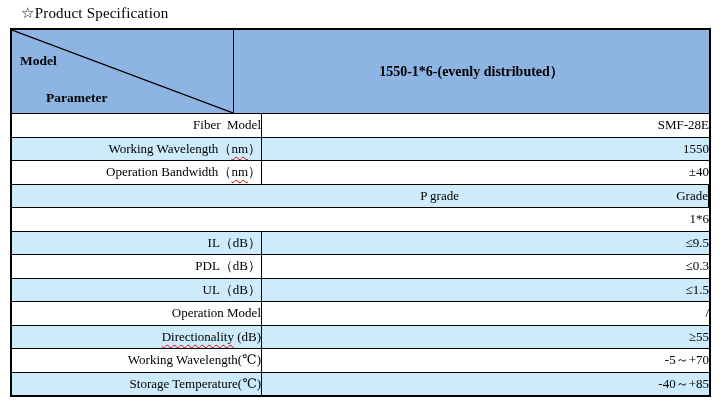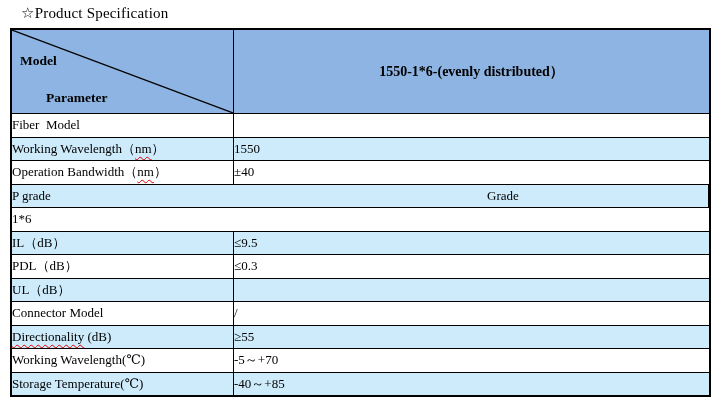--- a/index.html
+++ b/index.html
@@ -40,22 +40,22 @@
     flex:1;display:flex;align-items:center;justify-content:center;
     font-weight:bold;font-size:14px;white-space:pre;
   }
   .rows{flex:1;display:flex;flex-direction:column;}
   .row{
     flex:1;display:flex;background:var(--row-bg,#fff);
   }
   .row:not(:last-child){border-bottom:1px solid var(--border,#000);}
   .row:nth-child(even){background:var(--alt-row-bg,#CDEBFB);}
   .cell{
-    display:flex;align-items:center;justify-content:flex-start;
-    font-size:13px;box-sizing:border-box;white-space:pre;
+    display:flex;align-items:center;justify-content:flex-end;
+    font-size:13px;box-sizing:border-box;white-space:pre;margin-left:28px;
   }
   .cell.label{
     width:222px;flex:0 0 222px;
     border-right:1px solid var(--border,#000);
   }
   .cell.value{flex:1;}
   .squig{
     text-decoration-line:underline;
     text-decoration-style:wavy;
     text-decoration-color:var(--spellcheck-underline,#f00);
@@ -78,20 +78,21 @@
       </svg>
       <span class="corner-top">Model</span>
       <span class="corner-bottom">Parameter</span>
     </div>
     <div class="model-cell">1550-1*6-(evenly distributed）</div>
   </div>
 
   <div class="rows">
     <div class="row">
       <div class="cell label"><span>Fiber  Model</span><span class="squig"></span><span></span></div>
+      <div class="cell value">SMF-28E</div>
     </div>
     <div class="row">
       <div class="cell label"><span>Working Wavelength（</span><span class="squig">nm</span><span>）</span></div>
       <div class="cell value">1550</div>
     </div>
     <div class="row">
       <div class="cell label"><span>Operation Bandwidth（</span><span class="squig">nm</span><span>）</span></div>
       <div class="cell value">±40</div>
     </div>
     <div class="row">
@@ -104,23 +105,24 @@
     <div class="row">
       <div class="cell label"><span>IL（dB）</span><span class="squig"></span><span></span></div>
       <div class="cell value">≤9.5</div>
     </div>
     <div class="row">
       <div class="cell label"><span>PDL（dB）</span><span class="squig"></span><span></span></div>
       <div class="cell value">≤0.3</div>
     </div>
     <div class="row">
       <div class="cell label"><span>UL（dB）</span><span class="squig"></span><span></span></div>
+      <div class="cell value">≤1.5</div>
     </div>
     <div class="row">
-      <div class="cell label"><span>Connector Model</span><span class="squig"></span><span></span></div>
+      <div class="cell label"><span>Operation Model</span><span class="squig"></span><span></span></div>
       <div class="cell value">/</div>
     </div>
     <div class="row">
       <div class="cell label"><span></span><span class="squig">Directionality</span><span> (dB)</span></div>
       <div class="cell value">≥55</div>
     </div>
     <div class="row">
       <div class="cell label"><span>Working Wavelength(℃)</span><span class="squig"></span><span></span></div>
       <div class="cell value">-5～+70</div>
     </div>

